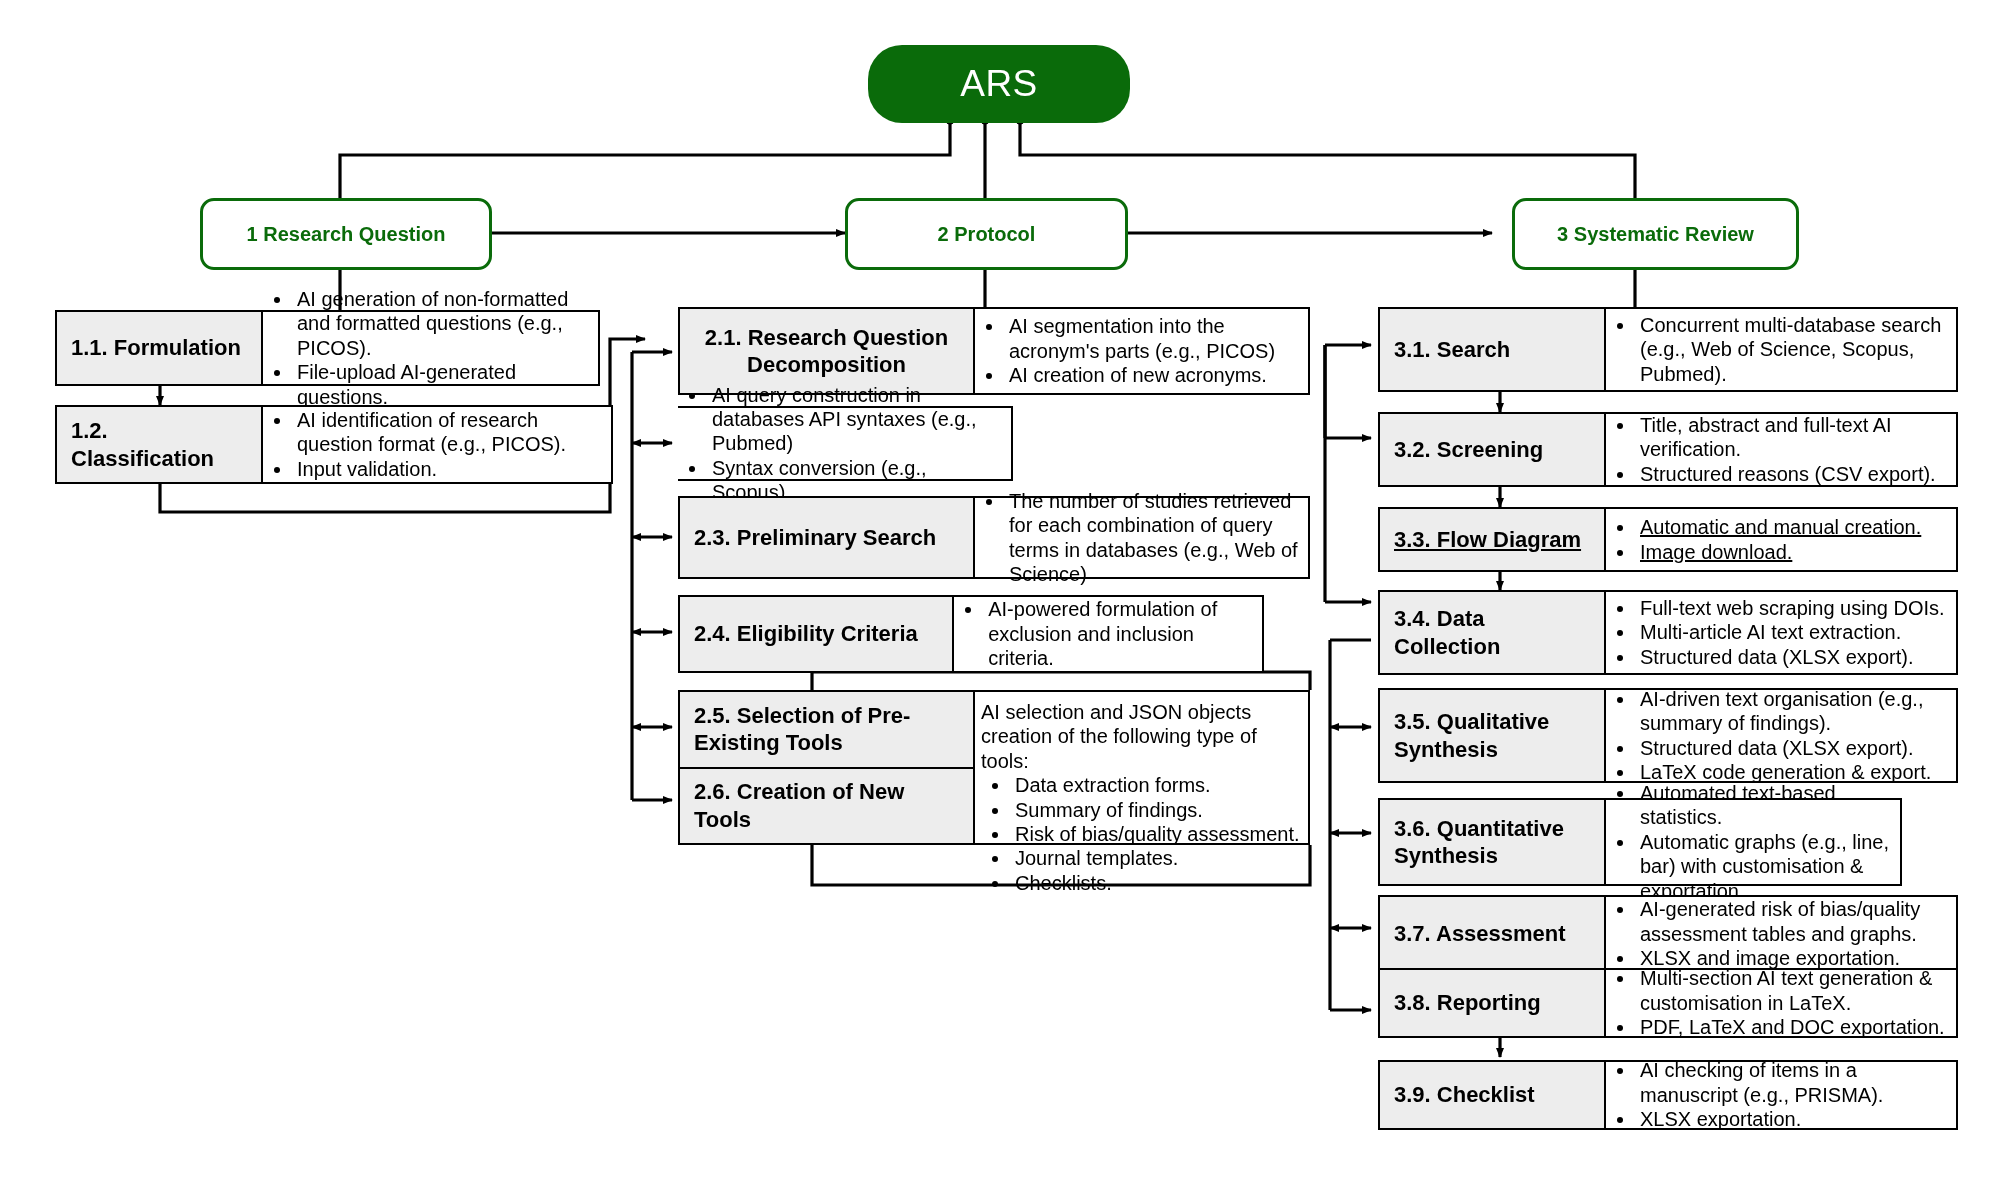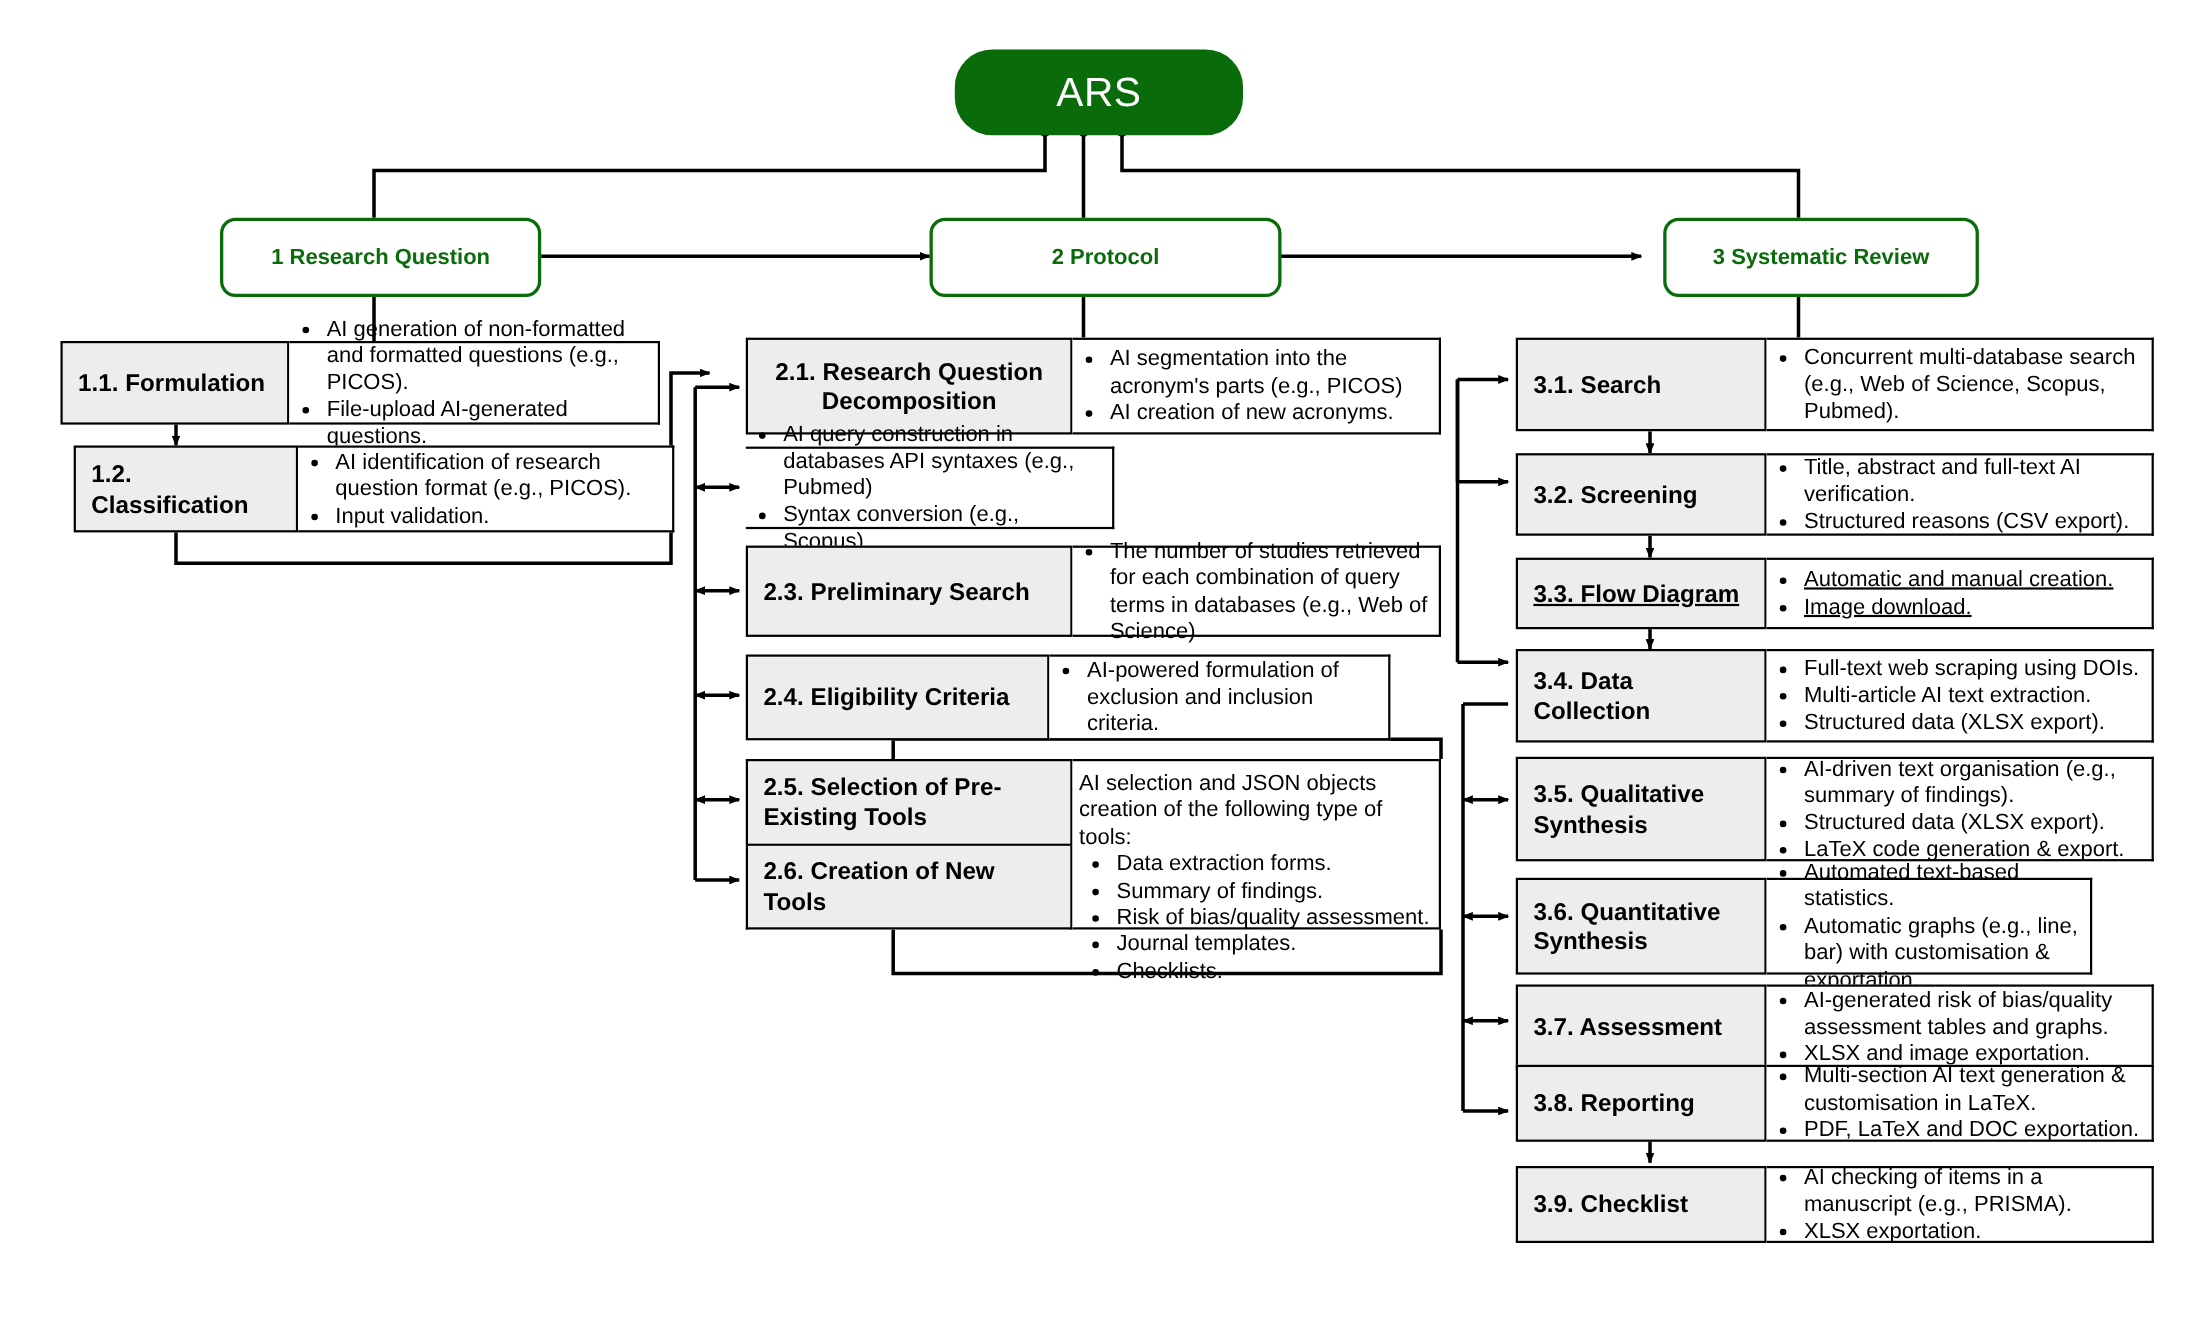--- a/index.html
+++ b/index.html
@@ -187,42 +187,42 @@
   </svg>
 
   <div class="root-node" style="left:868px; top:45px; width:262px; height:78px;">
     <span>ARS</span>
   </div>
 
   <div class="phase-node" style="left:200px; top:198px; width:292px; height:72px;">
     <span>1 Research Question</span>
   </div>
 
-  <div class="phase-node" style="left:845px; top:198px; width:320px; height:72px;">
+  <div class="phase-node" style="left:845px; top:198px; width:283px; height:72px;">
     <span>2 Protocol</span>
   </div>
 
   <div class="phase-node" style="left:1492px; top:198px; width:287px; height:72px;margin-left:20px;">
     <span>3 Systematic Review</span>
   </div>
 
   <div class="step-row" style="left:55px; top:310px; width:545px; height:76px;">
     <div class="step-label" style="width:208px;">
       <span>1.1. Formulation</span>
     </div>
     <div class="step-detail" style="width:337px;">
       <ul>
         <li>AI generation of non-formatted and formatted questions (e.g., PICOS).</li>
         <li>File-upload AI-generated questions.</li>
       </ul>
     </div>
   </div>
 
   <div class="step-row" style="left:55px; top:405px; width:558px; height:79px;">
-    <div class="step-label" style="width:208px;margin-left:12px;">
+    <div class="step-label" style="width:208px;">
       <span>1.2. Classification</span>
     </div>
     <div class="step-detail" style="width:350px;">
       <ul>
         <li>AI identification of research question format (e.g., PICOS).</li>
         <li>Input validation.</li>
       </ul>
     </div>
   </div>
 

